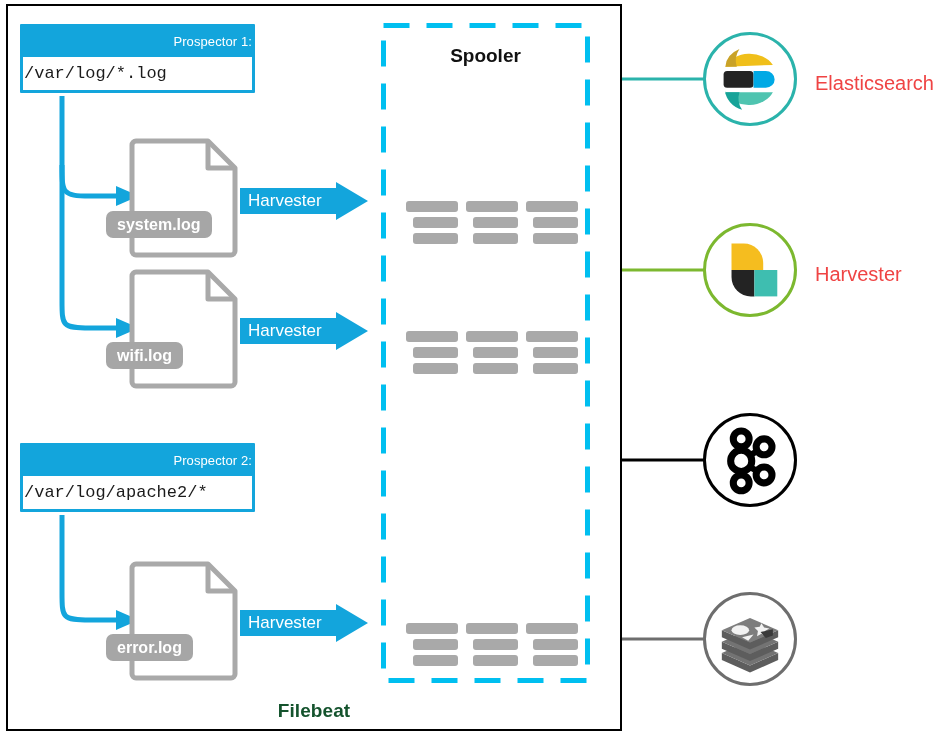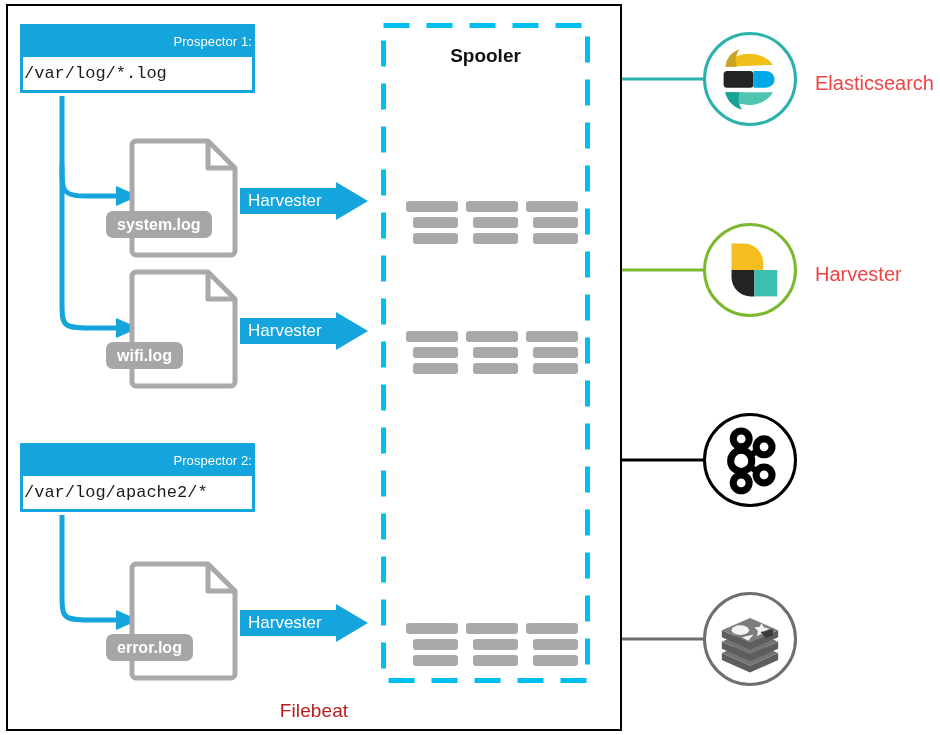--- a/index.html
+++ b/index.html
@@ -10,21 +10,21 @@
   }
   .stage{position:absolute;left:0;top:0;width:940px;height:735px;}
 
   
   .filebeat-box{
     position:absolute;left:6px;top:4px;width:616px;height:727px;
     border:2px solid #000000;box-sizing:border-box;background:#fff;
   }
   .filebeat-label{
     position:absolute;left:0;top:700px;width:616px;text-align:center;
-    font-size:19px;font-weight:normal;color:#b91c1c;letter-spacing:.1px;
+    font-size:19px;font-weight:bold;color:#14532d;letter-spacing:.1px;
   }
 
   
   .prospector{
     position:absolute;width:235px;box-sizing:border-box;
     background:#13a5dc;border:3px solid #13a5dc;border-radius:1px;
   }
   .prospector .p-head{
     height:30px;line-height:30px;color:#ffffff;font-size:13px;font-weight:normal;
     padding-left:16px;letter-spacing:.1px;text-align:right;

